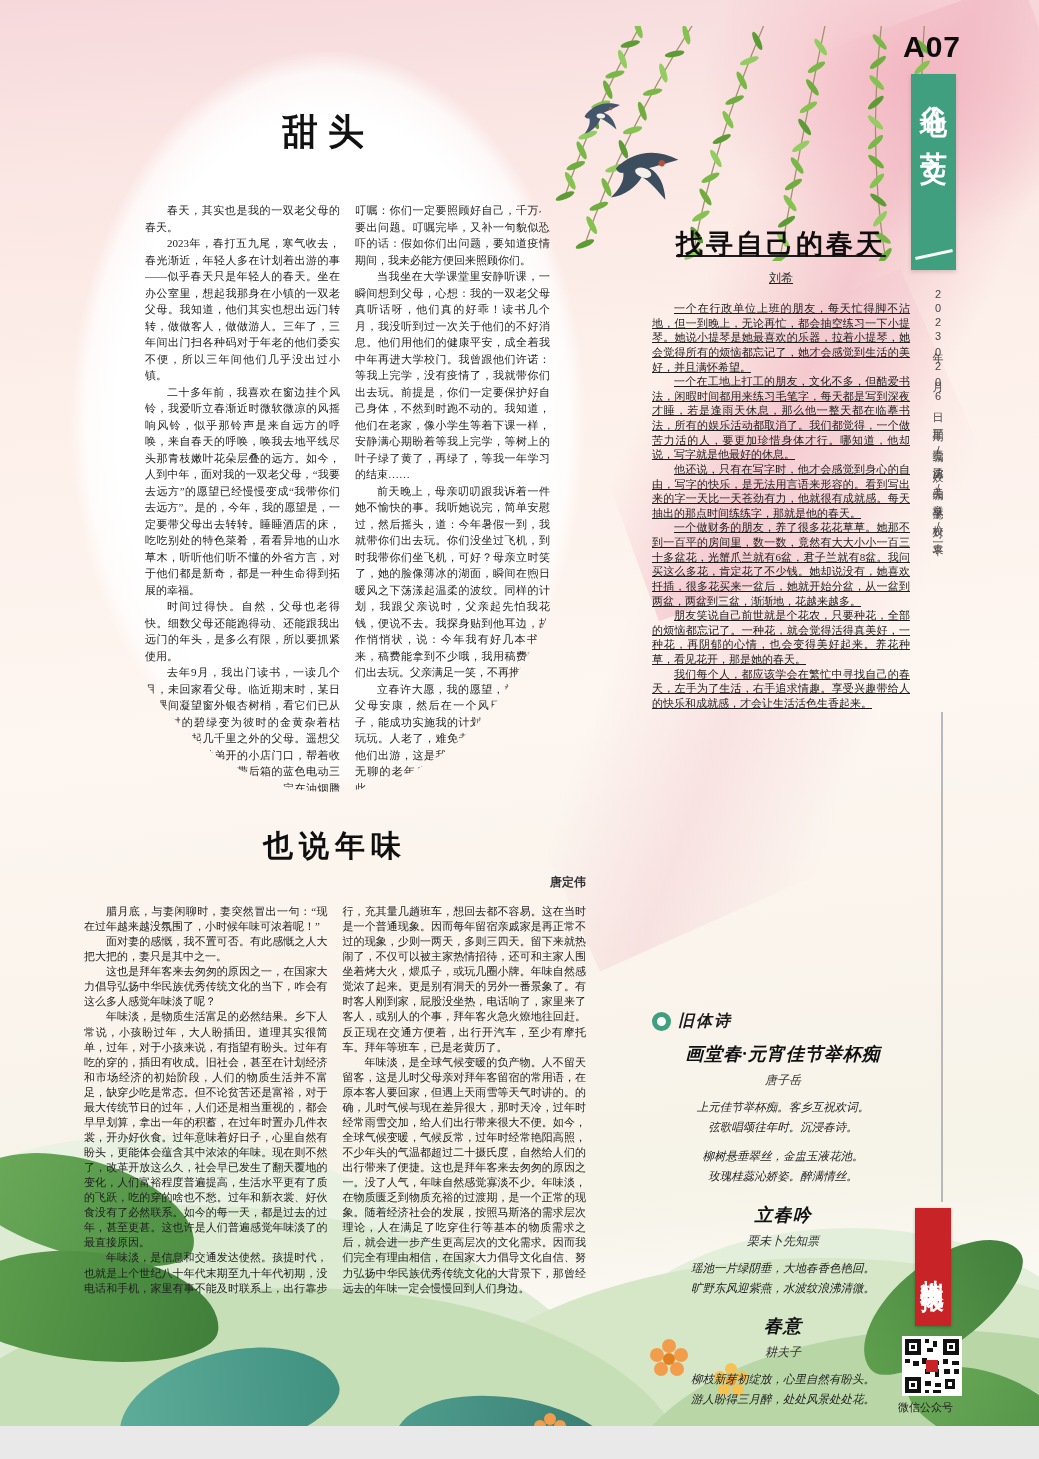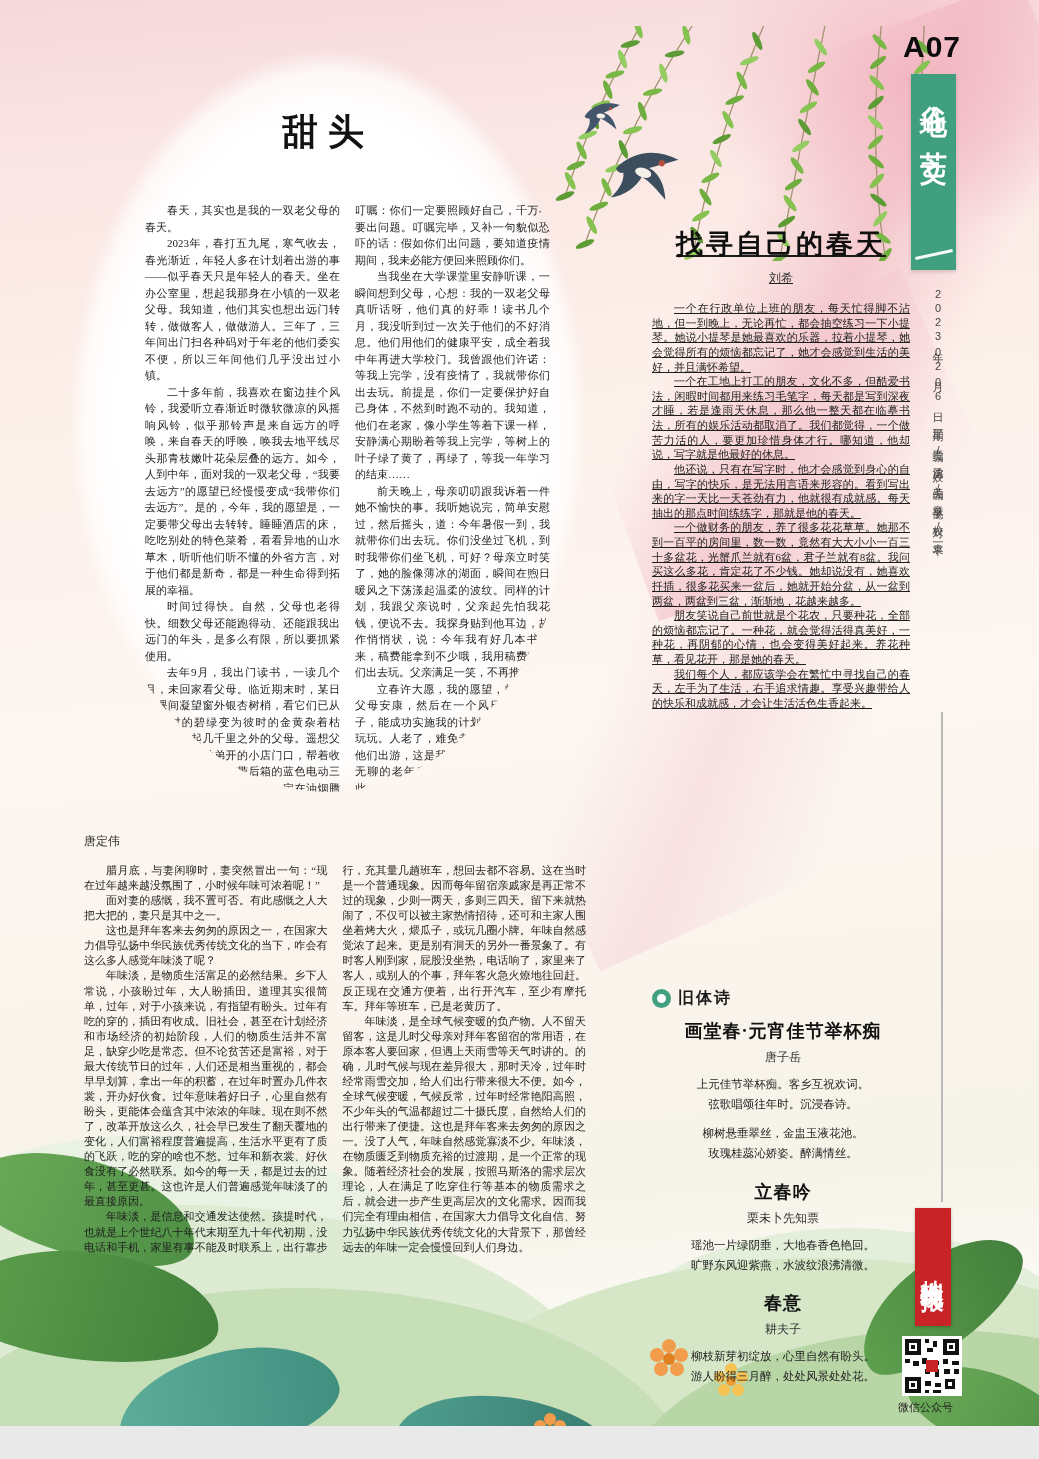--- a/index.html
+++ b/index.html
@@ -70,27 +70,27 @@
   
   .zhaoxun{position:absolute;left:652px;top:226px;width:258px;z-index:2;text-decoration:underline;}
   .zx-title{text-align:center;font-weight:bold;font-size:27px;letter-spacing:3px;color:#0f0f0f;margin:0;}
   .zx-author{text-align:center;font-size:12px;color:#333;margin:8px 0 14px 0;}
   .zx-body{font-size:11px;line-height:1.33;text-align:justify;max-height:670px;overflow:hidden;color:#1d1d1d;}
   .zx-body p{margin:0;text-indent:2em;}
 
   
   .nianwei{position:absolute;left:84px;top:826px;width:502px;z-index:2;}
   .nw-title{text-align:center;font-weight:bold;font-size:30px;letter-spacing:6px;color:#0f0f0f;margin:0;}
-  .nw-author{text-align:left;font-size:12px;color:#333;margin:7px 0 13px 0;}
+  .nw-author{text-align:right;font-size:12px;color:#333;margin:7px 0 13px 0;font-weight:bold;}
   .nw-body{columns:2;column-gap:15px;font-size:11px;line-height:1.37;text-align:justify;
     max-height:492px;overflow:hidden;color:#1d1d1d;}
   .nw-body p{margin:0;text-indent:2em;}
 
   
-  .poems{position:absolute;left:652px;top:988px;width:262px;z-index:2;}
+  .poems{position:absolute;left:652px;top:1011px;width:262px;z-index:2;font-style:italic;}
   .poems-header{display:flex;align-items:center;gap:7px;margin-bottom:10px;}
   .donut{width:9px;height:9px;border:5px solid #3f9f7e;border-radius:50%;background:#fff;}
   .poems-label{font-weight:bold;font-size:16px;color:#1b1b1b;letter-spacing:2px;}
   .poem{text-align:center;margin-bottom:16px;}
   .poem-title{font-weight:bold;font-size:18px;color:#111;margin:6px 0 2px 0;letter-spacing:1px;}
   .poem-author{font-size:12px;color:#333;margin:6px 0 8px 0;}
   .stanza{margin:0 0 9px 0;}
   .stanza div{font-size:11.5px;line-height:1.75;color:#222;}
 
   
@@ -279,20 +279,21 @@
       <p>一个在行政单位上班的朋友，每天忙得脚不沾地，但一到晚上，无论再忙，都会抽空练习一下小提琴。她说小提琴是她最喜欢的乐器，拉着小提琴，她会觉得所有的烦恼都忘记了，她才会感觉到生活的美好，并且满怀希望。</p>
       <p>一个在工地上打工的朋友，文化不多，但酷爱书法，闲暇时间都用来练习毛笔字，每天都是写到深夜才睡，若是逢雨天休息，那么他一整天都在临摹书法，所有的娱乐活动都取消了。我们都觉得，一个做苦力活的人，要更加珍惜身体才行。哪知道，他却说，写字就是他最好的休息。</p>
       <p>他还说，只有在写字时，他才会感觉到身心的自由，写字的快乐，是无法用言语来形容的。看到写出来的字一天比一天苍劲有力，他就很有成就感。每天抽出的那点时间练练字，那就是他的春天。</p>
       <p>一个做财务的朋友，养了很多花花草草。她那不到一百平的房间里，数一数，竟然有大大小小一百三十多盆花，光蟹爪兰就有6盆，君子兰就有8盆。我问买这么多花，肯定花了不少钱。她却说没有，她喜欢扦插，很多花买来一盆后，她就开始分盆，从一盆到两盆，两盆到三盆，渐渐地，花越来越多。</p>
       <p>朋友笑说自己前世就是个花农，只要种花，全部的烦恼都忘记了。一种花，就会觉得活得真美好，一种花，再阴郁的心情，也会变得美好起来。养花种草，看见花开，那是她的春天。</p>
       <p>我们每个人，都应该学会在繁忙中寻找自己的春天，左手为了生活，右手追求情趣。享受兴趣带给人的快乐和成就感，才会让生活活色生香起来。</p>
     </div>
   </div>
 
   <div class="nianwei">
+    <h2 class="nw-title">也说年味</h2>
     <div class="nw-author">唐定伟</div>
     <div class="nw-body">
       <p>腊月底，与妻闲聊时，妻突然冒出一句：“现在过年越来越没氛围了，小时候年味可浓着呢！”</p>
       <p>面对妻的感慨，我不置可否。有此感慨之人大把大把的，妻只是其中之一。</p>
       <p>这也是拜年客来去匆匆的原因之一，在国家大力倡导弘扬中华民族优秀传统文化的当下，咋会有这么多人感觉年味淡了呢？</p>
       <p>年味淡，是物质生活富足的必然结果。乡下人常说，小孩盼过年，大人盼插田。道理其实很简单，过年，对于小孩来说，有指望有盼头。过年有吃的穿的，插田有收成。旧社会，甚至在计划经济和市场经济的初始阶段，人们的物质生活并不富足，缺穿少吃是常态。但不论贫苦还是富裕，对于最大传统节日的过年，人们还是相当重视的，都会早早划算，拿出一年的积蓄，在过年时置办几件衣裳，开办好伙食。过年意味着好日子，心里自然有盼头，更能体会蕴含其中浓浓的年味。现在则不然了，改革开放这么久，社会早已发生了翻天覆地的变化，人们富裕程度普遍提高，生活水平更有了质的飞跃，吃的穿的啥也不愁。过年和新衣裳、好伙食没有了必然联系。如今的每一天，都是过去的过年，甚至更甚。这也许是人们普遍感觉年味淡了的最直接原因。</p>
       <p>年味淡，是信息和交通发达使然。孩提时代，也就是上个世纪八十年代末期至九十年代初期，没电话和手机，家里有事不能及时联系上，出行靠步行，充其量几趟班车，想回去都不容易。这在当时是一个普通现象。因而每年留宿亲戚家是再正常不过的现象，少则一两天，多则三四天。留下来就热闹了，不仅可以被主家热情招待，还可和主家人围坐着烤大火，煨瓜子，或玩几圈小牌。年味自然感觉浓了起来。更是别有洞天的另外一番景象了。有时客人刚到家，屁股没坐热，电话响了，家里来了客人，或别人的个事，拜年客火急火燎地往回赶。反正现在交通方便着，出行开汽车，至少有摩托车。拜年等班车，已是老黄历了。</p>
       <p>年味淡，是全球气候变暖的负产物。人不留天留客，这是儿时父母亲对拜年客留宿的常用语，在原本客人要回家，但遇上天雨雪等天气时讲的。的确，儿时气候与现在差异很大，那时天冷，过年时经常雨雪交加，给人们出行带来很大不便。如今，全球气候变暖，气候反常，过年时经常艳阳高照，不少年头的气温都超过二十摄氏度，自然给人们的出行带来了便捷。这也是拜年客来去匆匆的原因之一。没了人气，年味自然感觉寡淡不少。年味淡，在物质匮乏到物质充裕的过渡期，是一个正常的现象。随着经济社会的发展，按照马斯洛的需求层次理论，人在满足了吃穿住行等基本的物质需求之后，就会进一步产生更高层次的文化需求。因而我们完全有理由相信，在国家大力倡导文化自信、努力弘扬中华民族优秀传统文化的大背景下，那曾经远去的年味一定会慢慢回到人们身边。</p>
     </div>
   </div>

